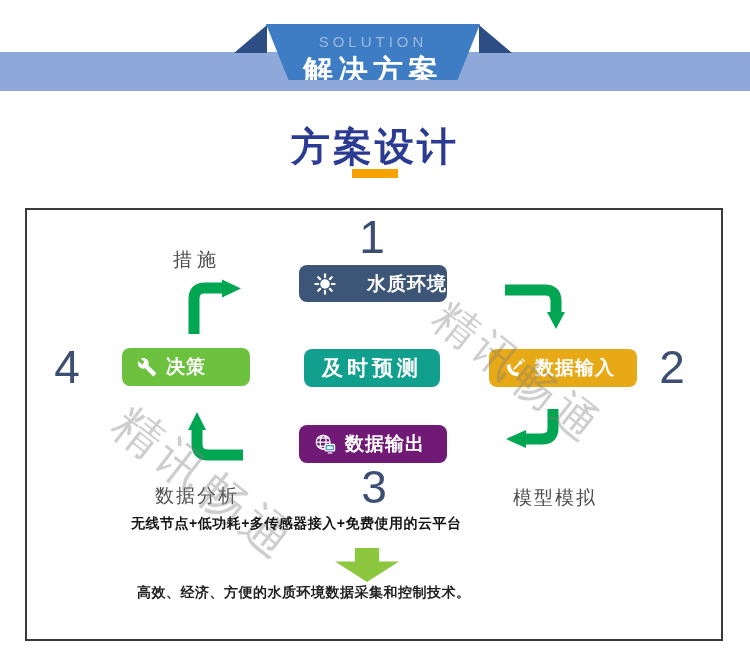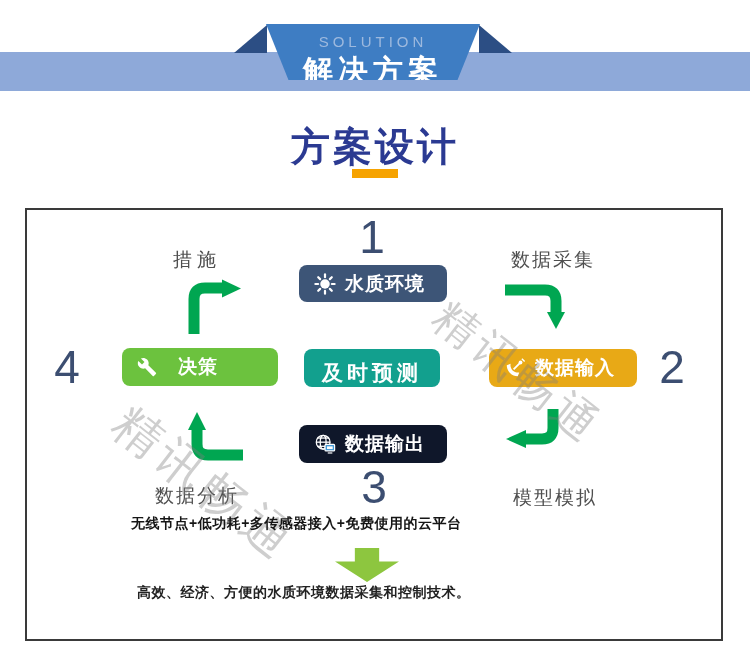--- a/index.html
+++ b/index.html
@@ -33,26 +33,26 @@
 
   .edge-label{position:absolute;font-size:19px;letter-spacing:2px;color:#4f4f4f;white-space:nowrap;margin-top:9px;}
   #lbl-tl{left:146px;top:28px;letter-spacing:5px;}
   #lbl-tr{left:484px;top:28px;}
   #lbl-bl{left:128px;top:264px;}
   #lbl-br{left:486px;top:266px;}
 
   .badge{position:absolute;height:38px;border-radius:8px;display:flex;align-items:center;
          padding:0;color:#fff;font-size:19px;font-weight:600;letter-spacing:1px;white-space:nowrap;}
   .badge .bicon{display:flex;align-items:center;justify-content:center;margin:0 9px 0 15px;}
-  #badge1{left:272px;top:55px;width:148px;height:37px;background:#3d5577;}
+  #badge1{left:272px;top:55px;width:148px;height:37px;background:#3d5577;justify-content:space-between;}
   #badge2{left:462px;top:139px;width:148px;background:#e8a916;}
-  #badge3{left:272px;top:215px;width:148px;background:#0f172a;}
-  #badge4{left:95px;top:138px;width:156px;background:#6cc23e;gap:12px;}
+  #badge3{left:272px;top:215px;width:148px;background:#701a75;}
+  #badge4{left:95px;top:138px;width:128px;background:#6cc23e;}
   #badge-center{left:277px;top:139px;width:136px;background:#12a08e;justify-content:center;
-                font-size:21px;font-weight:800;letter-spacing:4px;align-items:flex-end;}
+                font-size:21px;font-weight:800;letter-spacing:4px;}
 
   .flow-arrow{position:absolute;}
   .flow-arrow path{fill:none;stroke:#00a651;stroke-width:11;stroke-linejoin:round;}
   .flow-arrow polygon{fill:#00a651;}
   #arr1{left:157px;top:68px;}
   #arr2{left:476px;top:70px;}
   #arr3{left:474px;top:197px;}
   #arr4{left:156px;top:201px;}
 
   .watermark{position:absolute;font-size:44px;letter-spacing:6px;color:rgba(125,125,125,0.38);
@@ -84,21 +84,20 @@
   <div id="sec-underline"></div>
 
   <div id="diagram-box">
 
     <div id="num1" class="num">1</div>
     <div id="num2" class="num">2</div>
     <div id="num3" class="num">3</div>
     <div id="num4" class="num">4</div>
 
     <div id="lbl-tl" class="edge-label">措施</div>
-    <div id="lbl-tr" class="edge-label">数据采集</div>
     <div id="lbl-bl" class="edge-label">数据分析</div>
     <div id="lbl-br" class="edge-label">模型模拟</div>
 
     <div id="badge1" class="badge">
       <span class="bicon">
         <svg width="22" height="22" viewBox="0 0 24 24">
           <circle cx="12" cy="12" r="5.2" fill="#fff"></circle>
           <g stroke="#fff" stroke-width="2.4" stroke-linecap="round">
             <line x1="12" y1="1.5" x2="12" y2="4.5"></line>
               <line x1="12" y1="19.5" x2="12" y2="22.5"></line>

